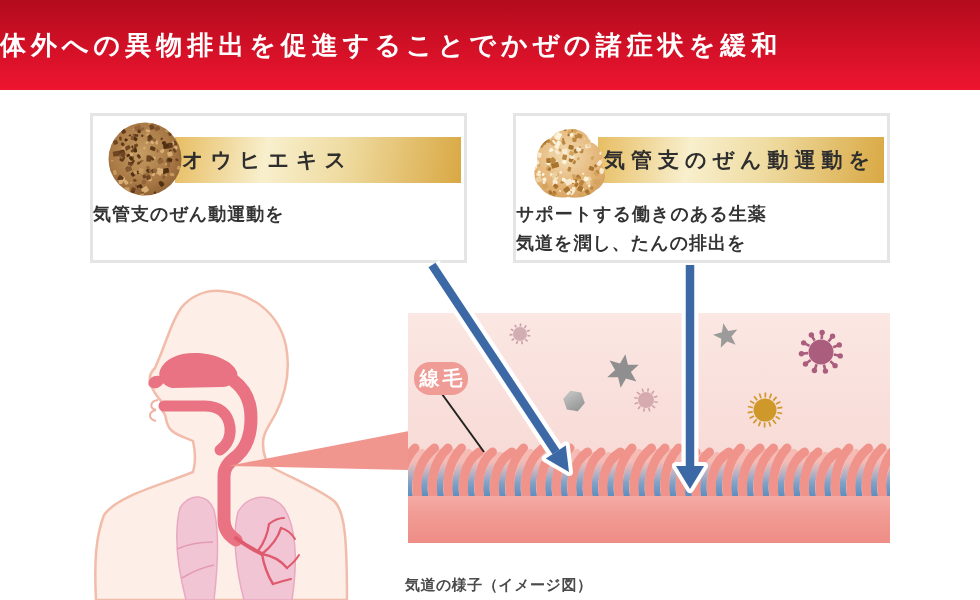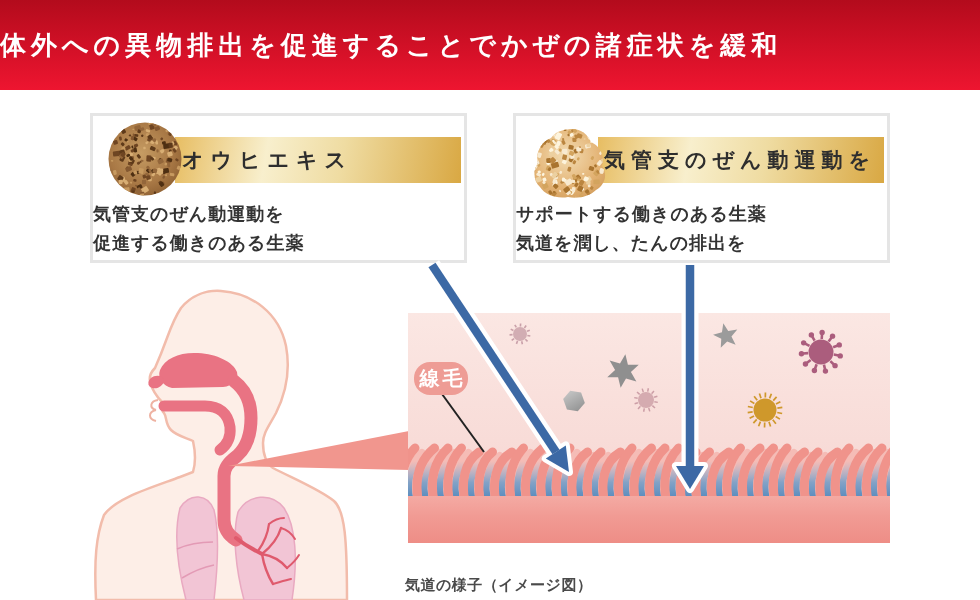--- a/index.html
+++ b/index.html
@@ -351,21 +351,20 @@
             <rect x="3.767980230016277" y="38.99421108665284" width="2.520571828130899" height="1.6232388368576518" rx="1" transform="rotate(5 5.0282661440817265 40.25449700071829)" fill="#c79a60"></rect>
             <rect x="69.73326400151302" y="45.10391905894083" width="5.173572303342434" height="3.9524609072879615" rx="1" transform="rotate(22 72.32005015318424 47.69070521061205)" fill="#c79a60"></rect>
             <rect x="44.82385228779657" y="2.2105389158120956" width="4.202264607978177" height="2.8058845596097637" rx="1" transform="rotate(37 46.92498459178566 4.311671219801184)" fill="#93663a"></rect>
             <rect x="20.31384833958504" y="32.9142286974601" width="2.741042599427068" height="3.7005156016445824" rx="1" transform="rotate(72 21.684369639298573 34.28474999717364)" fill="#4e2f12"></rect>
             <rect x="58.0806603830244" y="8.685097911131814" width="2.554939270277945" height="2.12614414195664" rx="1" transform="rotate(66 59.35813001816337 9.962567546270787)" fill="#c79a60"></rect>
           </g>
         </g>
     </svg>
     <div class="card-lines">
       <div>気管支のぜん動運動を</div>
-      <div>促進する働きのある生薬</div>
     </div>
   </div>
 
   <div class="abs card card-right">
     <div class="gold-bar">
       <div class="card-title" style="letter-spacing:6px;padding-left:6px;">気管支のぜん動運動を</div>
     </div>
     <svg class="herb" style="left:14px;top:10px" width="80" height="74" viewBox="0 0 80 74">
       <defs>
         <clipPath id="clipR">

